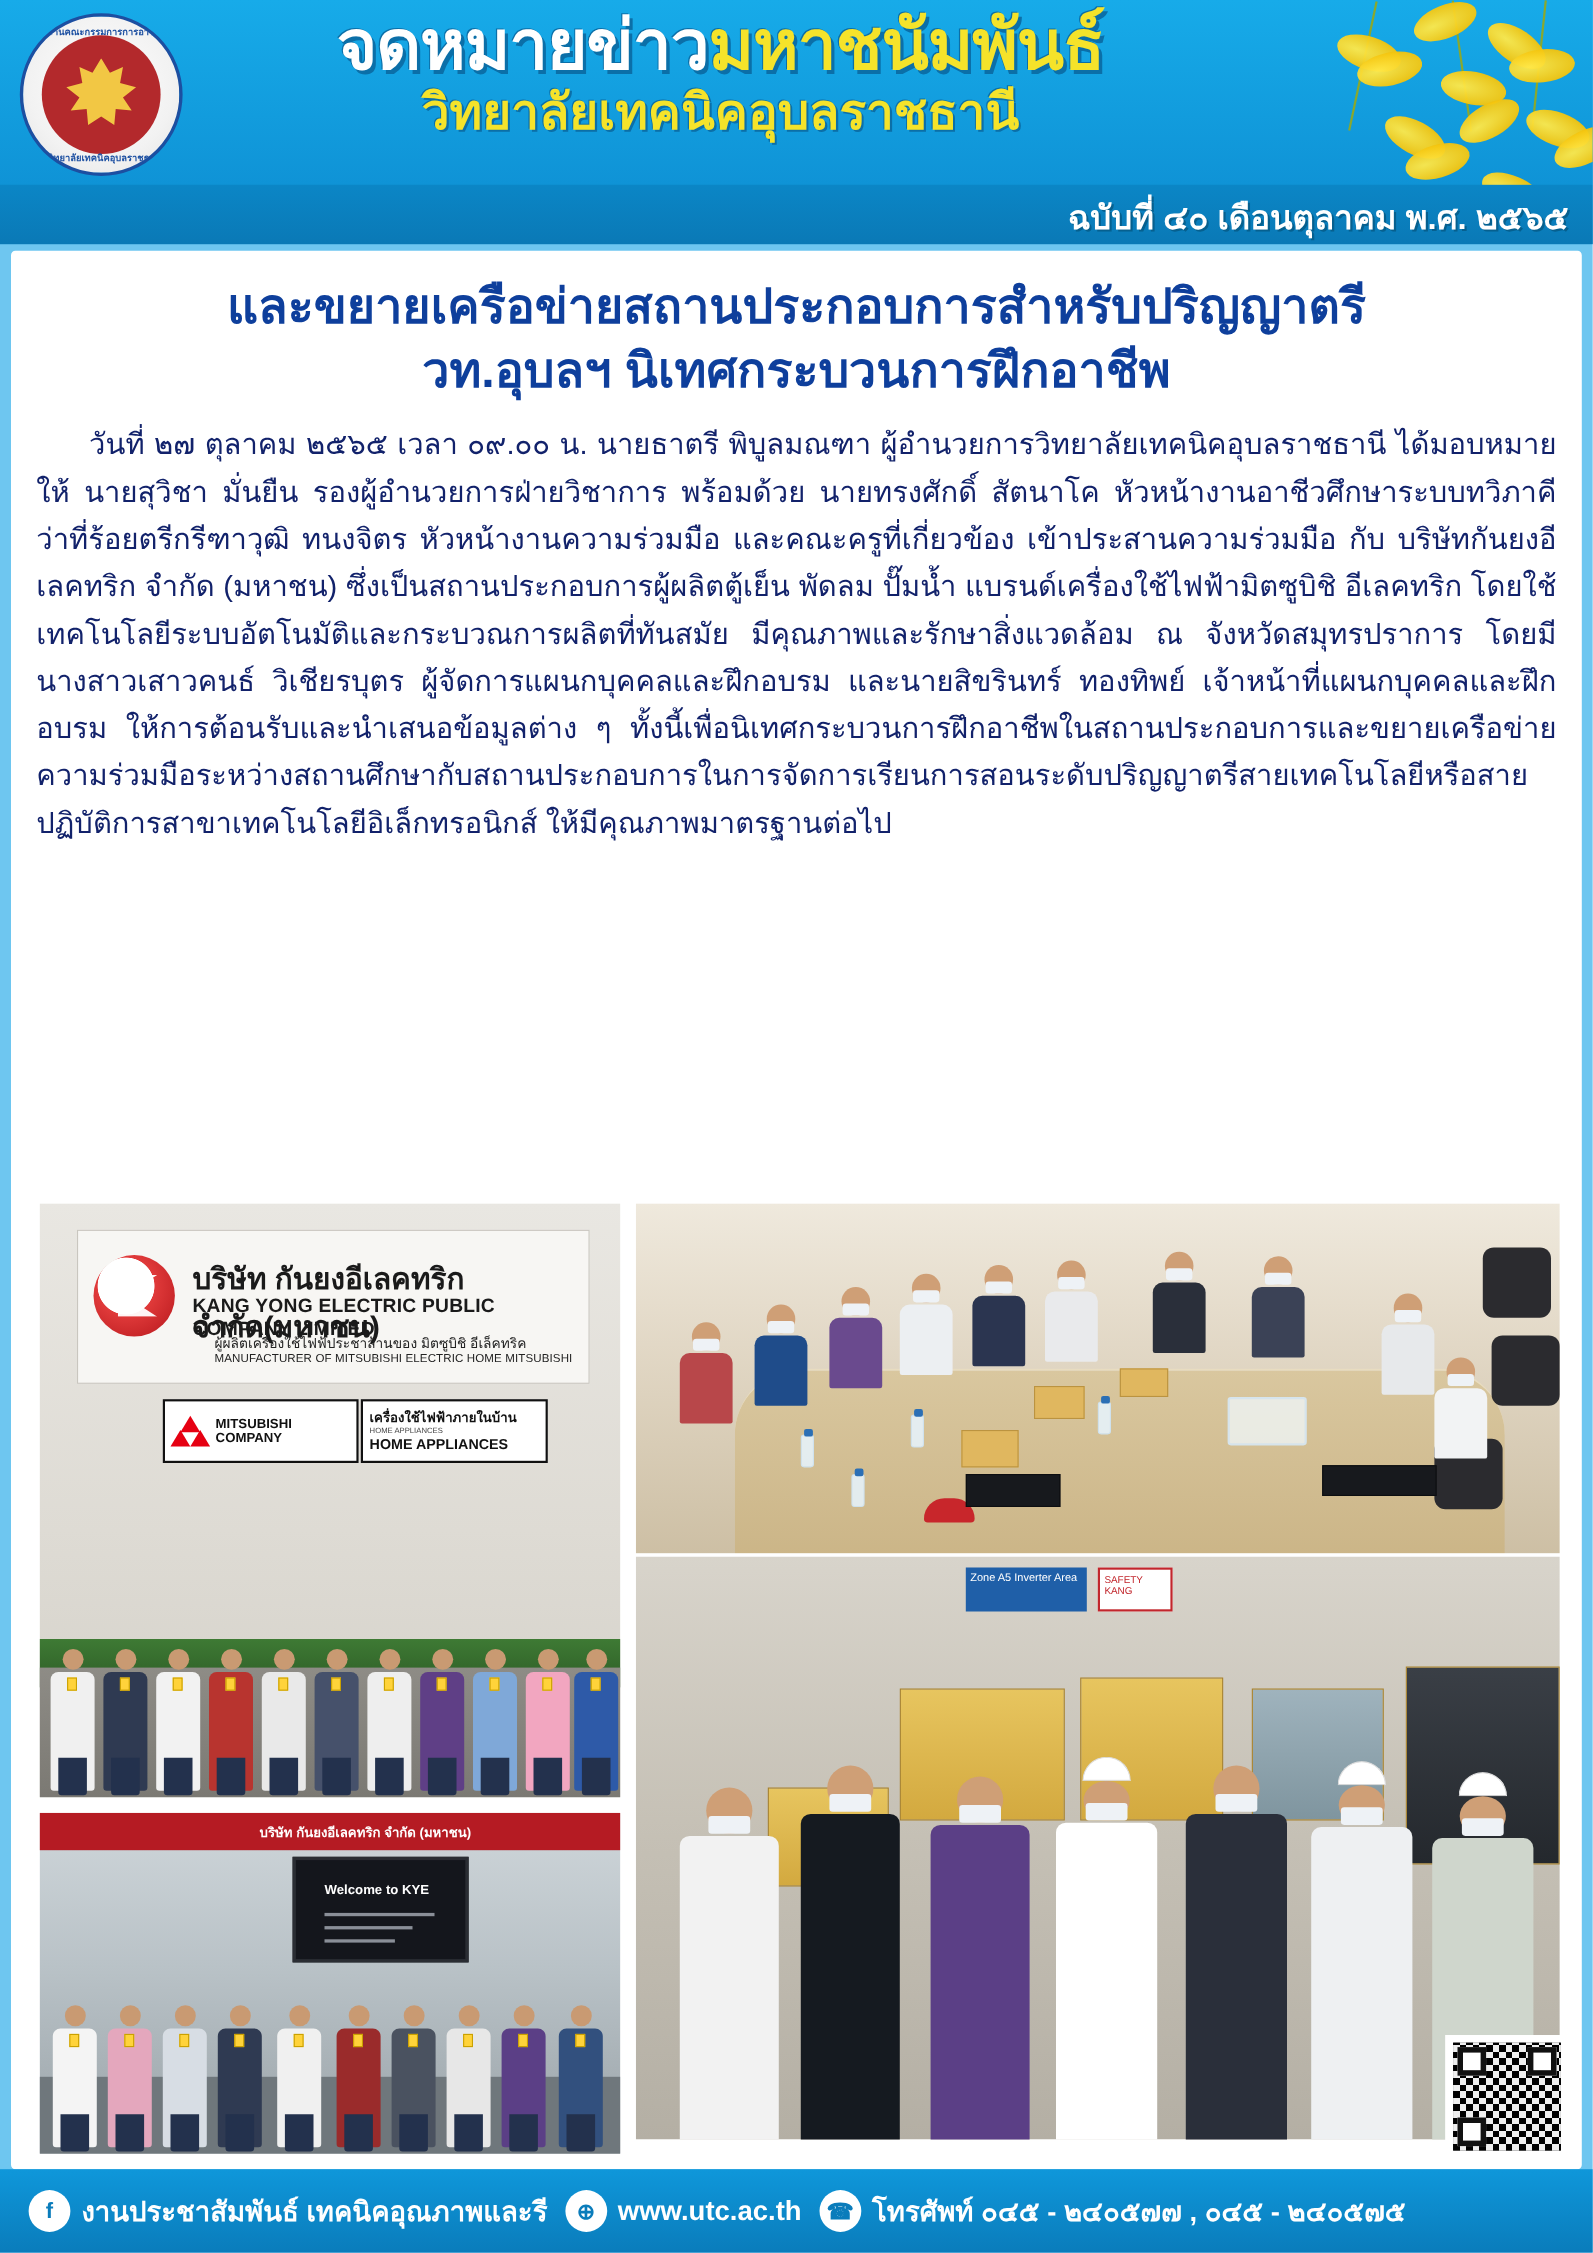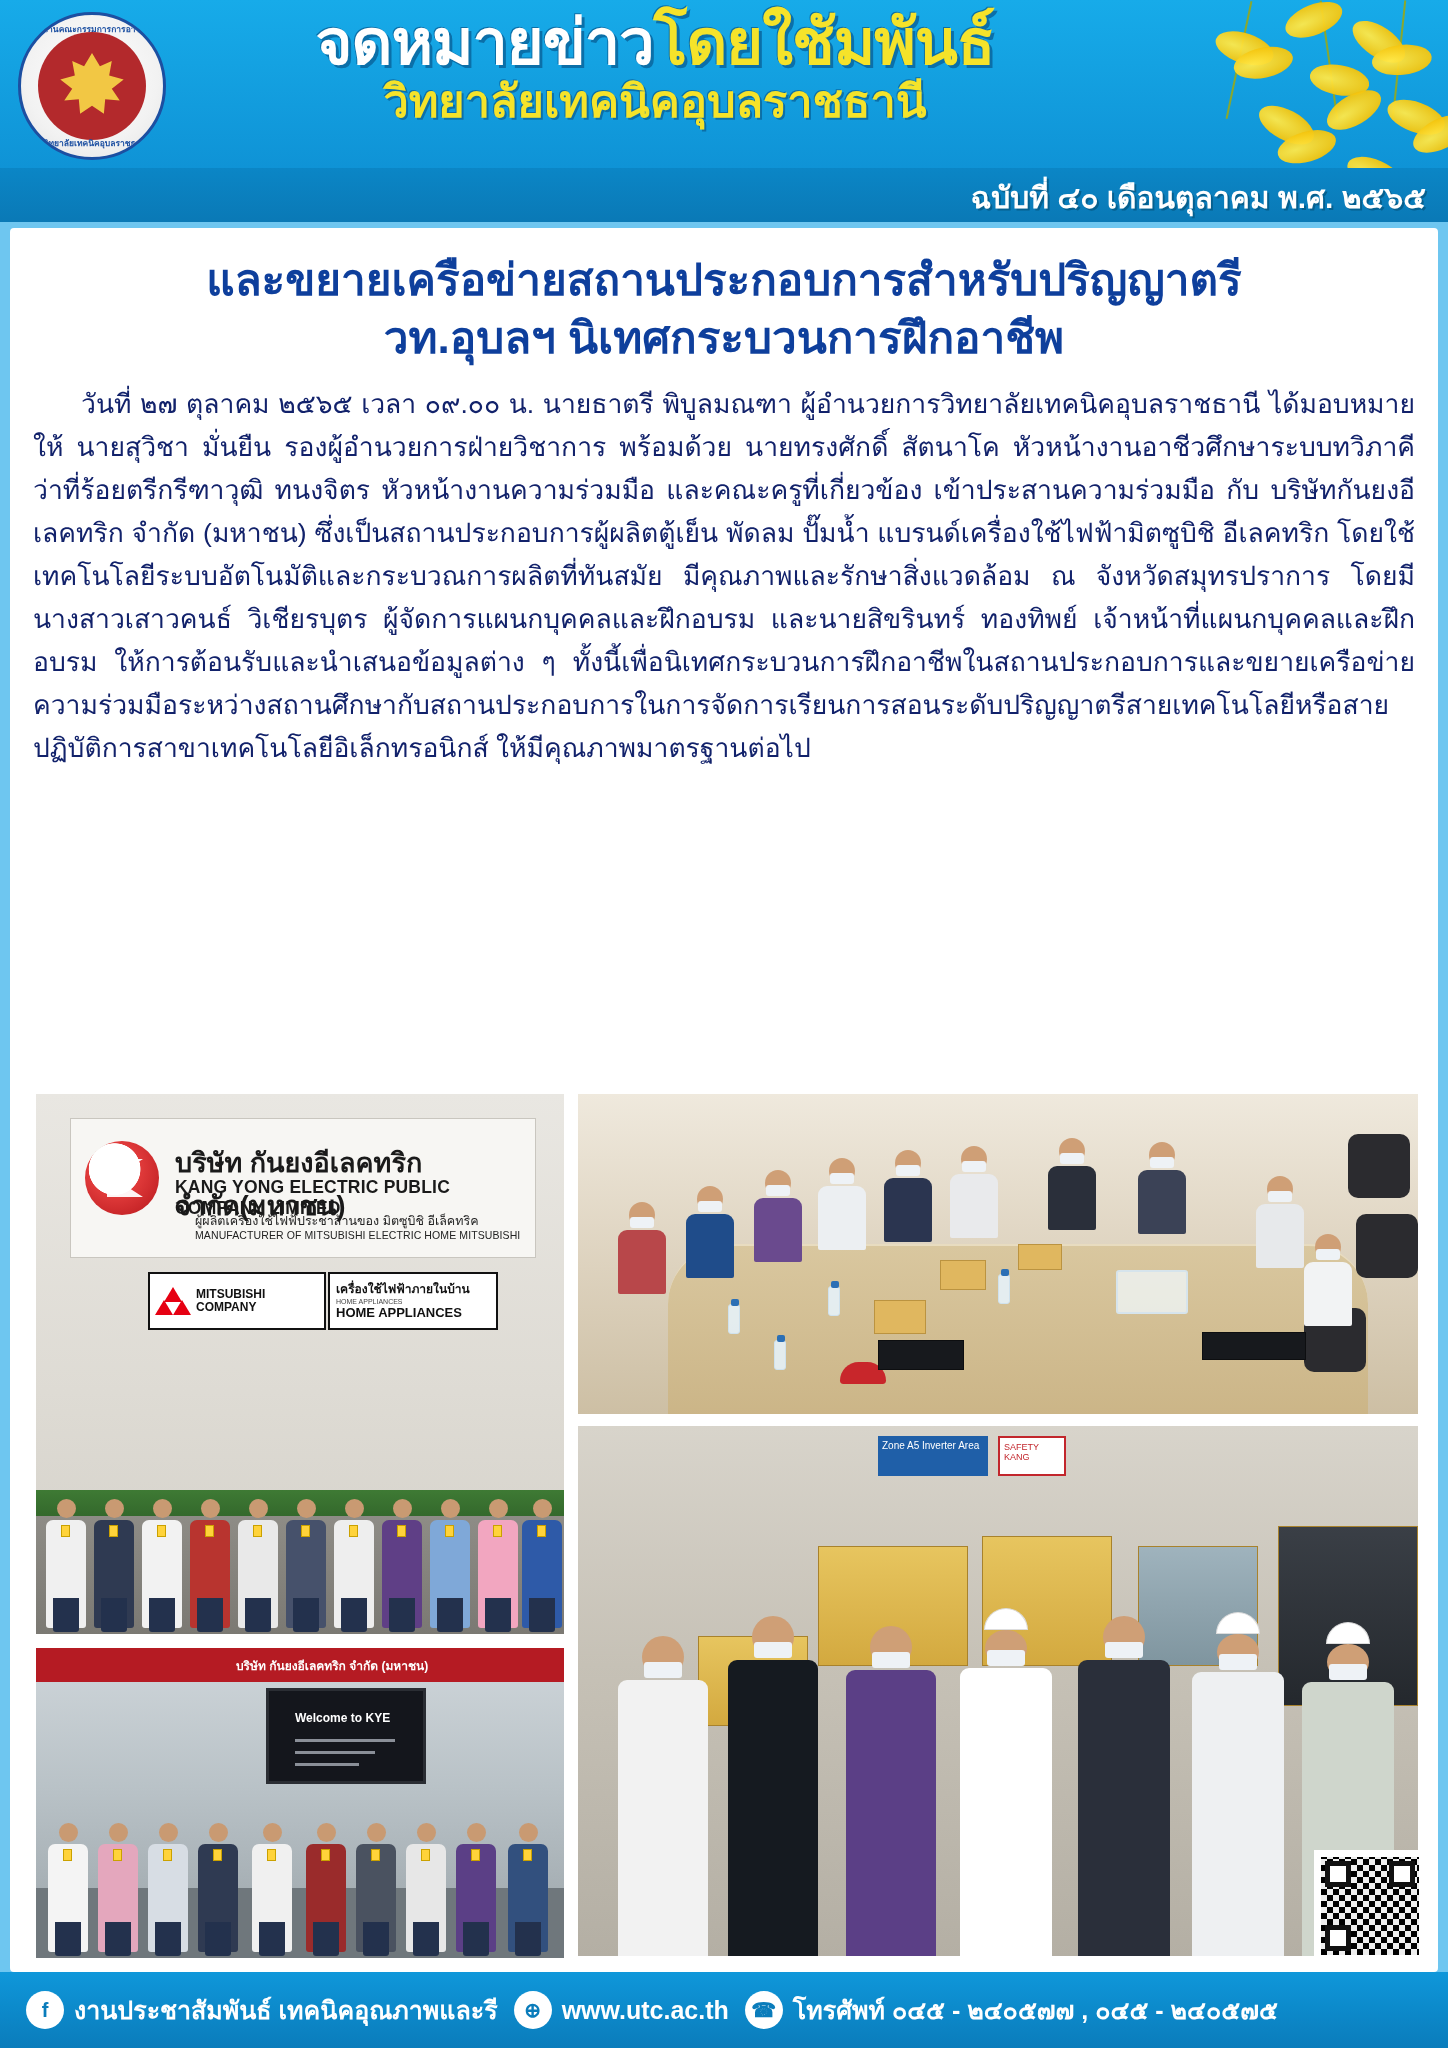--- a/index.html
+++ b/index.html
@@ -161,21 +161,21 @@
     height: 870px;
   }
   .ph {
     position: absolute;
     border: 3px solid #ffffff;
     overflow: hidden;
   }
   .ph1 { left: 0;     top: 0;   width: 534px; height: 546px; }
   .ph2 { left: 542px; top: 0;   width: 846px; height: 326px; }
   .ph3 { left: 0;     top: 554px; width: 534px; height: 316px; }
-  .ph4 { left: 542px; top: 332px; width: 846px; height: 536px; text-decoration: underline; }
+  .ph4 { left: 542px; top: 321px; width: 846px; height: 536px; text-decoration: underline; }
 
   
   .p1-wall { position:absolute; inset:0; background: linear-gradient(180deg,#e9e7e2 0%, #dedbd4 55%, #d3d0c8 100%); }
   .p1-signboard {
     position:absolute; left:34px; top:24px; width:466px; height:140px;
     background:#f7f6f3; border:1px solid #c9c6bf;
   }
   .p1-logo {
     position:absolute; left:14px; top:22px; width:74px; height:74px; border-radius:50%;
     background: radial-gradient(circle at 40% 38%, #ffffff 0%, #ffffff 40%, #e03a3a 41%, #b5161b 100%);
@@ -317,21 +317,21 @@
         <div class="petal" style="left:300px; top:110px; transform:rotate(-30deg);"></div>
         <div class="petal" style="left:326px; top:10px;  transform:rotate(34deg);"></div>
         <div class="petal" style="left:344px; top:48px;  transform:rotate(-6deg);"></div>
         <div class="petal" style="left:360px; top:92px;  transform:rotate(20deg);"></div>
         <div class="petal" style="left:250px; top:140px; transform:rotate(-16deg);"></div>
         <div class="petal" style="left:320px; top:148px; transform:rotate(24deg);"></div>
         <div class="petal" style="left:386px; top:132px; transform:rotate(-26deg);"></div>
       </div>
 
       <div class="title-block">
-        <div class="title-line1"><span>จดหมายข่าว</span><span class="accent">โดยใชัมพันธ์</span></div>
+        <div class="title-line1"><span>จดหมายข่าว</span><span class="accent">มหาชนัมพันธ์</span></div>
         <div class="title-line2">วิทยาลัยเทคนิคอุบลราชธานี</div>
       </div>
     </div>
 
     <div class="issue-bar">
       <div class="issue-text">ฉบับที่ ๔๐ เดือนตุลาคม พ.ศ. ๒๕๖๕</div>
     </div>
   </div>
 
   <div class="body-card">

